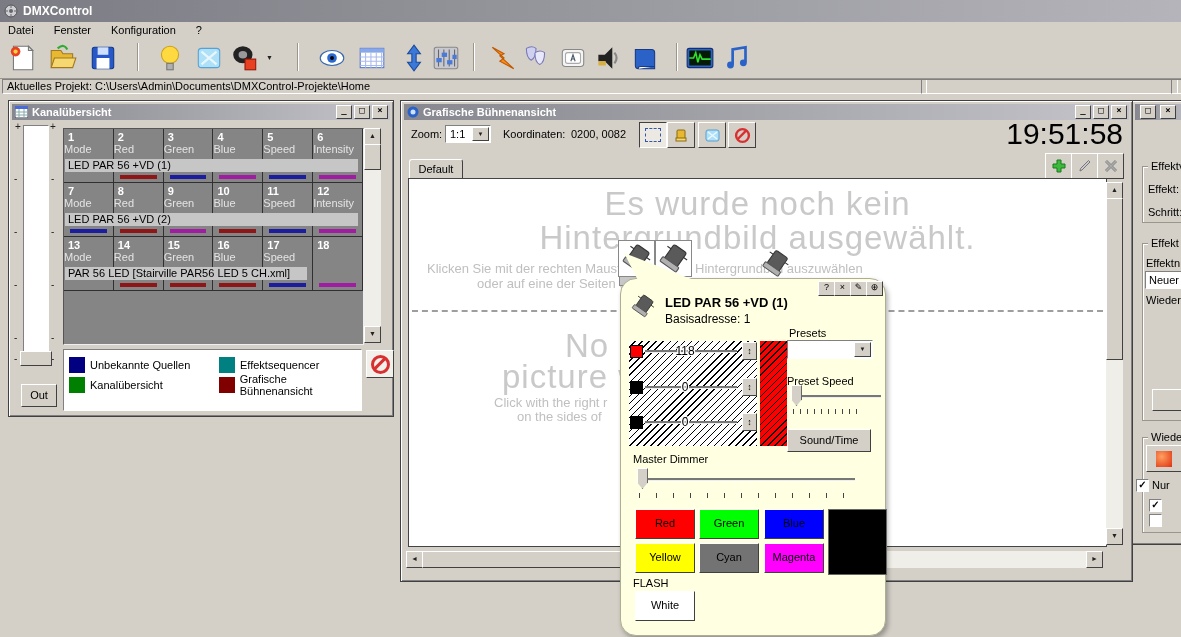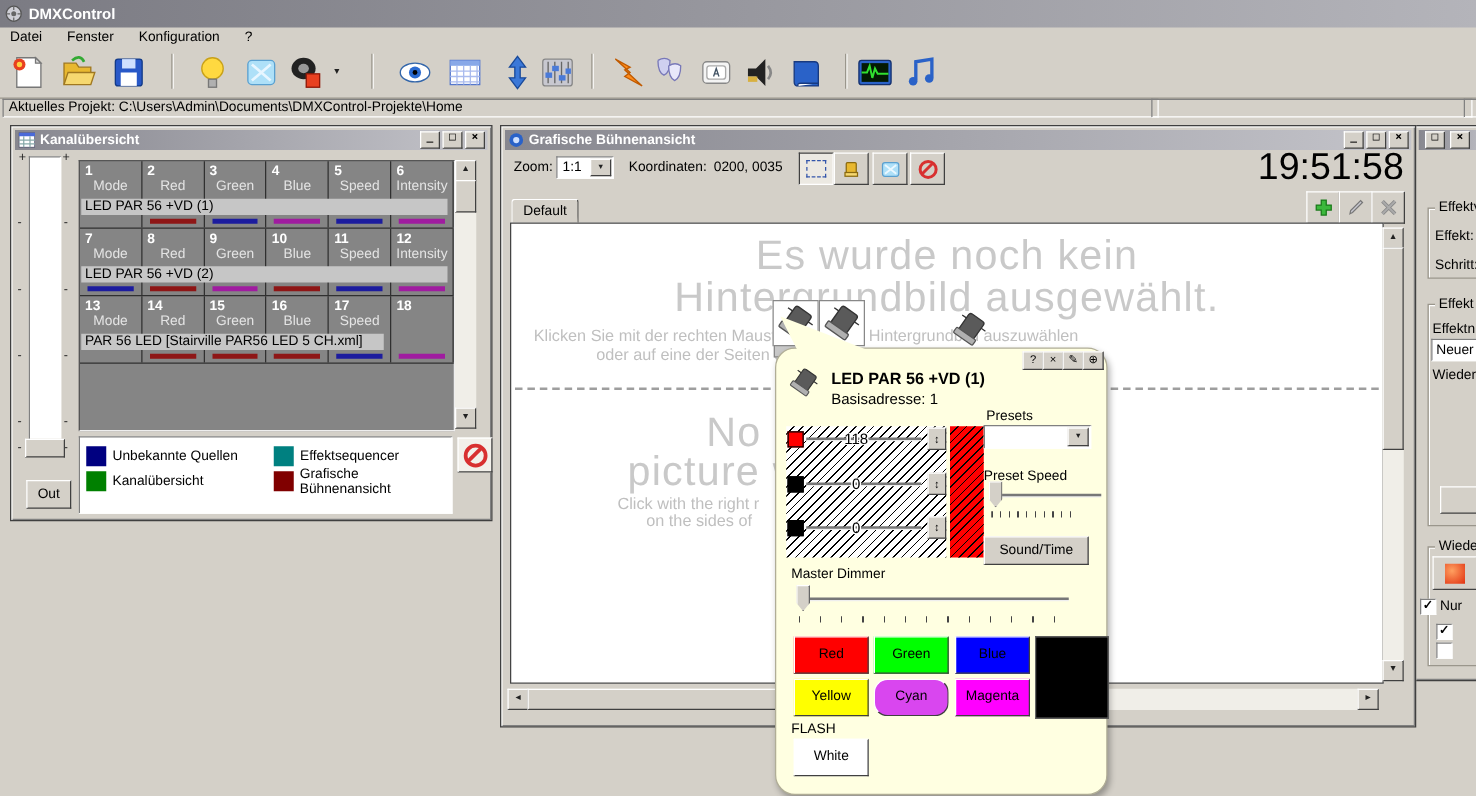--- a/index.html
+++ b/index.html
@@ -31,21 +31,21 @@
   .wbtn{width:14px;height:12px;background:#d4d0c8;border:1px solid;border-color:#fff #404040 #404040 #fff;
     color:#000;font-size:9px;line-height:9px;text-align:center;font-family:"DejaVu Sans Mono",monospace}
   .raised{background:#d4d0c8;border:1px solid;border-color:#fff #404040 #404040 #fff}
   .sunken{border:1px solid;border-color:#808080 #fff #fff #808080}
   
   .kgrid{position:absolute;background:#858585;border:1px solid;border-color:#555 #eee #eee #555}
   .kgrid-row{position:relative;height:53px;border-bottom:1px solid #303030;display:flex}
   .kcell{position:relative;flex:1;border-right:1px solid #303030;box-sizing:border-box}
   .kcell:last-child{border-right:none}
   .knum{font-weight:bold;color:#fff;padding:2px 0 0 4px}
-  .klabel{color:#e4e4e4;text-align:center}
+  .klabel{color:#e4e4e4;text-align:left}
   .kband{position:absolute;left:1px;top:30px;height:13px;background:#c6c6c6;color:#000;
     line-height:13px;padding-left:3px;box-sizing:border-box;white-space:nowrap;overflow:hidden}
   .kbar{position:absolute;left:6px;right:6px;bottom:3px;height:4px}
   .fader-mark{position:absolute;font-size:10px;color:#222}
   .leg-box{position:absolute;background:#fff;border:1px solid;border-color:#808080 #fff #fff #808080;
     display:grid;grid-template-columns:150px 1fr;grid-auto-rows:20px;padding:5px 0 0 5px;box-sizing:border-box}
   .leg-item{display:flex;align-items:center;gap:5px}
   .leg-swatch{width:16px;height:16px;display:inline-block}
   .no-icon{width:13px;height:13px;border:3px solid #d83030;border-radius:50%;position:relative;display:inline-block}
   .no-icon:after{content:"";position:absolute;left:-2px;top:4px;width:16px;height:3px;background:#d83030;transform:rotate(-45deg)}
@@ -461,21 +461,21 @@
         <span class="wbtn">×</span>
       </span>
     </div>
 
     <span class="abs" style="left:10px;top:27px">Zoom:</span>
     <div class="combo" style="left:44px;top:24px;width:46px;height:18px">
       <span>1:1</span>
       <span class="dd-btn">▼</span>
     </div>
     <span class="abs" style="left:102px;top:27px">Koordinaten:</span>
-    <span class="abs" style="left:170px;top:27px">0200, 0035</span>
+    <span class="abs" style="left:170px;top:27px">0200, 0082</span>
     <div class="sbtn pressed" style="left:238px;top:21px;width:26px;height:24px">
       <span style="width:14px;height:12px;border:1px dashed #3355aa;display:inline-block"></span>
     </div>
     <div class="sbtn" style="left:266px;top:21px;width:26px;height:24px">
       <span style="display:inline-flex">
         <svg width="16" height="16" viewBox="0 0 16 16">
             <rect x="4" y="3" width="8" height="9" rx="1" fill="#e8b830" stroke="#8a6a10"></rect>
             <rect x="3" y="11" width="10" height="3" fill="#f6d870" stroke="#8a6a10"></rect>
           </svg>
       </span>
@@ -630,17 +630,17 @@
     <div class="abs" style="left:207px;top:230px;width:57px;height:64px;background:#000;border:1px solid #666"></div>
 
     <span class="abs" style="left:12px;top:298px">FLASH</span>
     <div class="color-btn" style="left:14px;top:312px;background:#fff">
       <span>White</span>
     </div>
   <div class="color-btn" style="left: 14px; top: 230px; background: rgb(255, 0, 0);">Red</div>
       <div class="color-btn" style="left: 78px; top: 230px; background: rgb(0, 255, 0);">Green</div>
       <div class="color-btn" style="left: 143px; top: 230px; background: rgb(0, 0, 255);">Blue</div>
       <div class="color-btn" style="left: 14px; top: 264px; background: rgb(255, 255, 0); text-align: center;">Yellow</div>
-      <div class="color-btn" style="left: 78px; top: 264px; background: #d946ef; border-radius: 11px;">Cyan</div>
+      <div class="color-btn" style="left: 78px; top: 264px; background: #737373;">Cyan</div>
       <div class="color-btn" style="left: 143px; top: 264px; background: rgb(255, 0, 255);">Magenta</div>
     </div>
 
 </div>
 
 </body></html>

